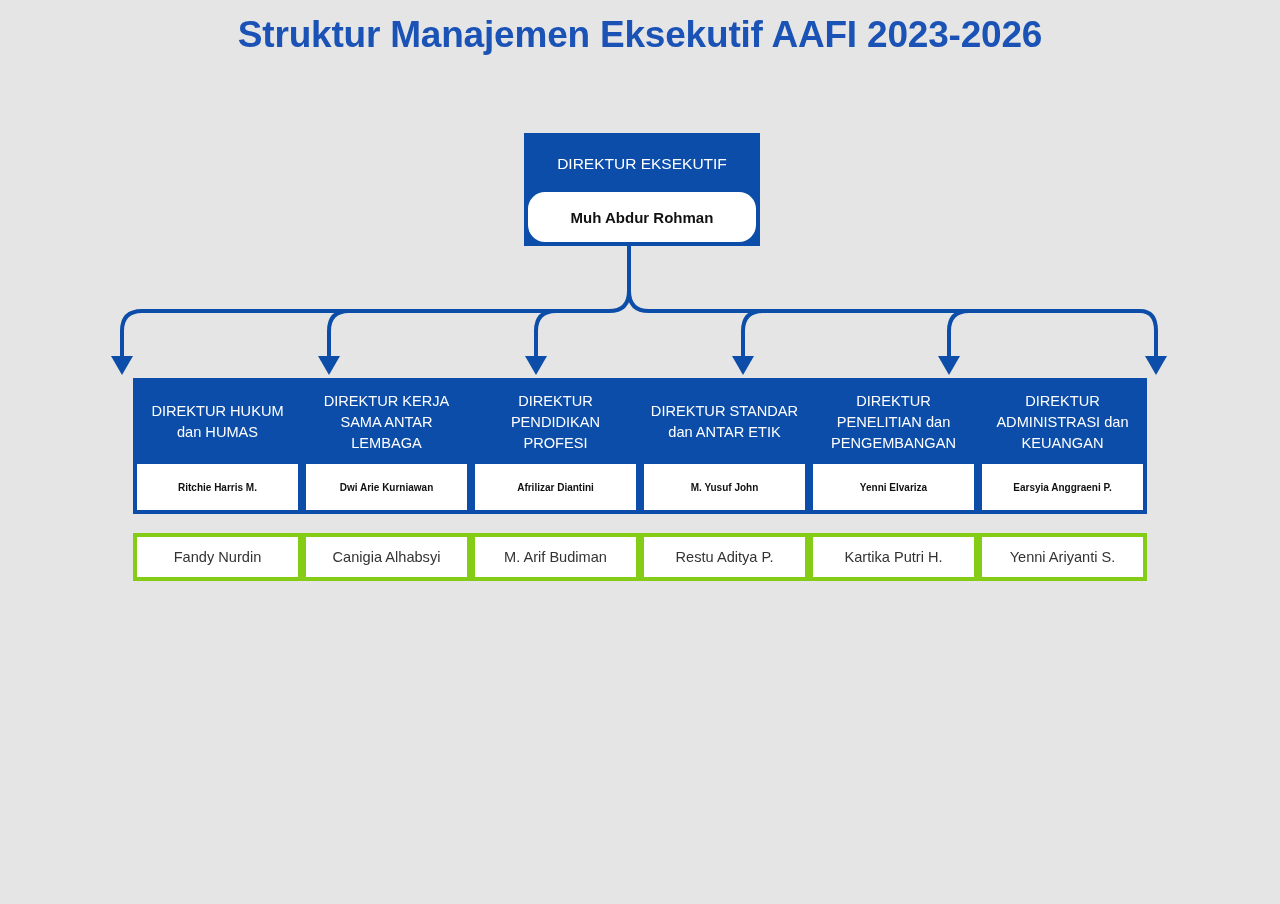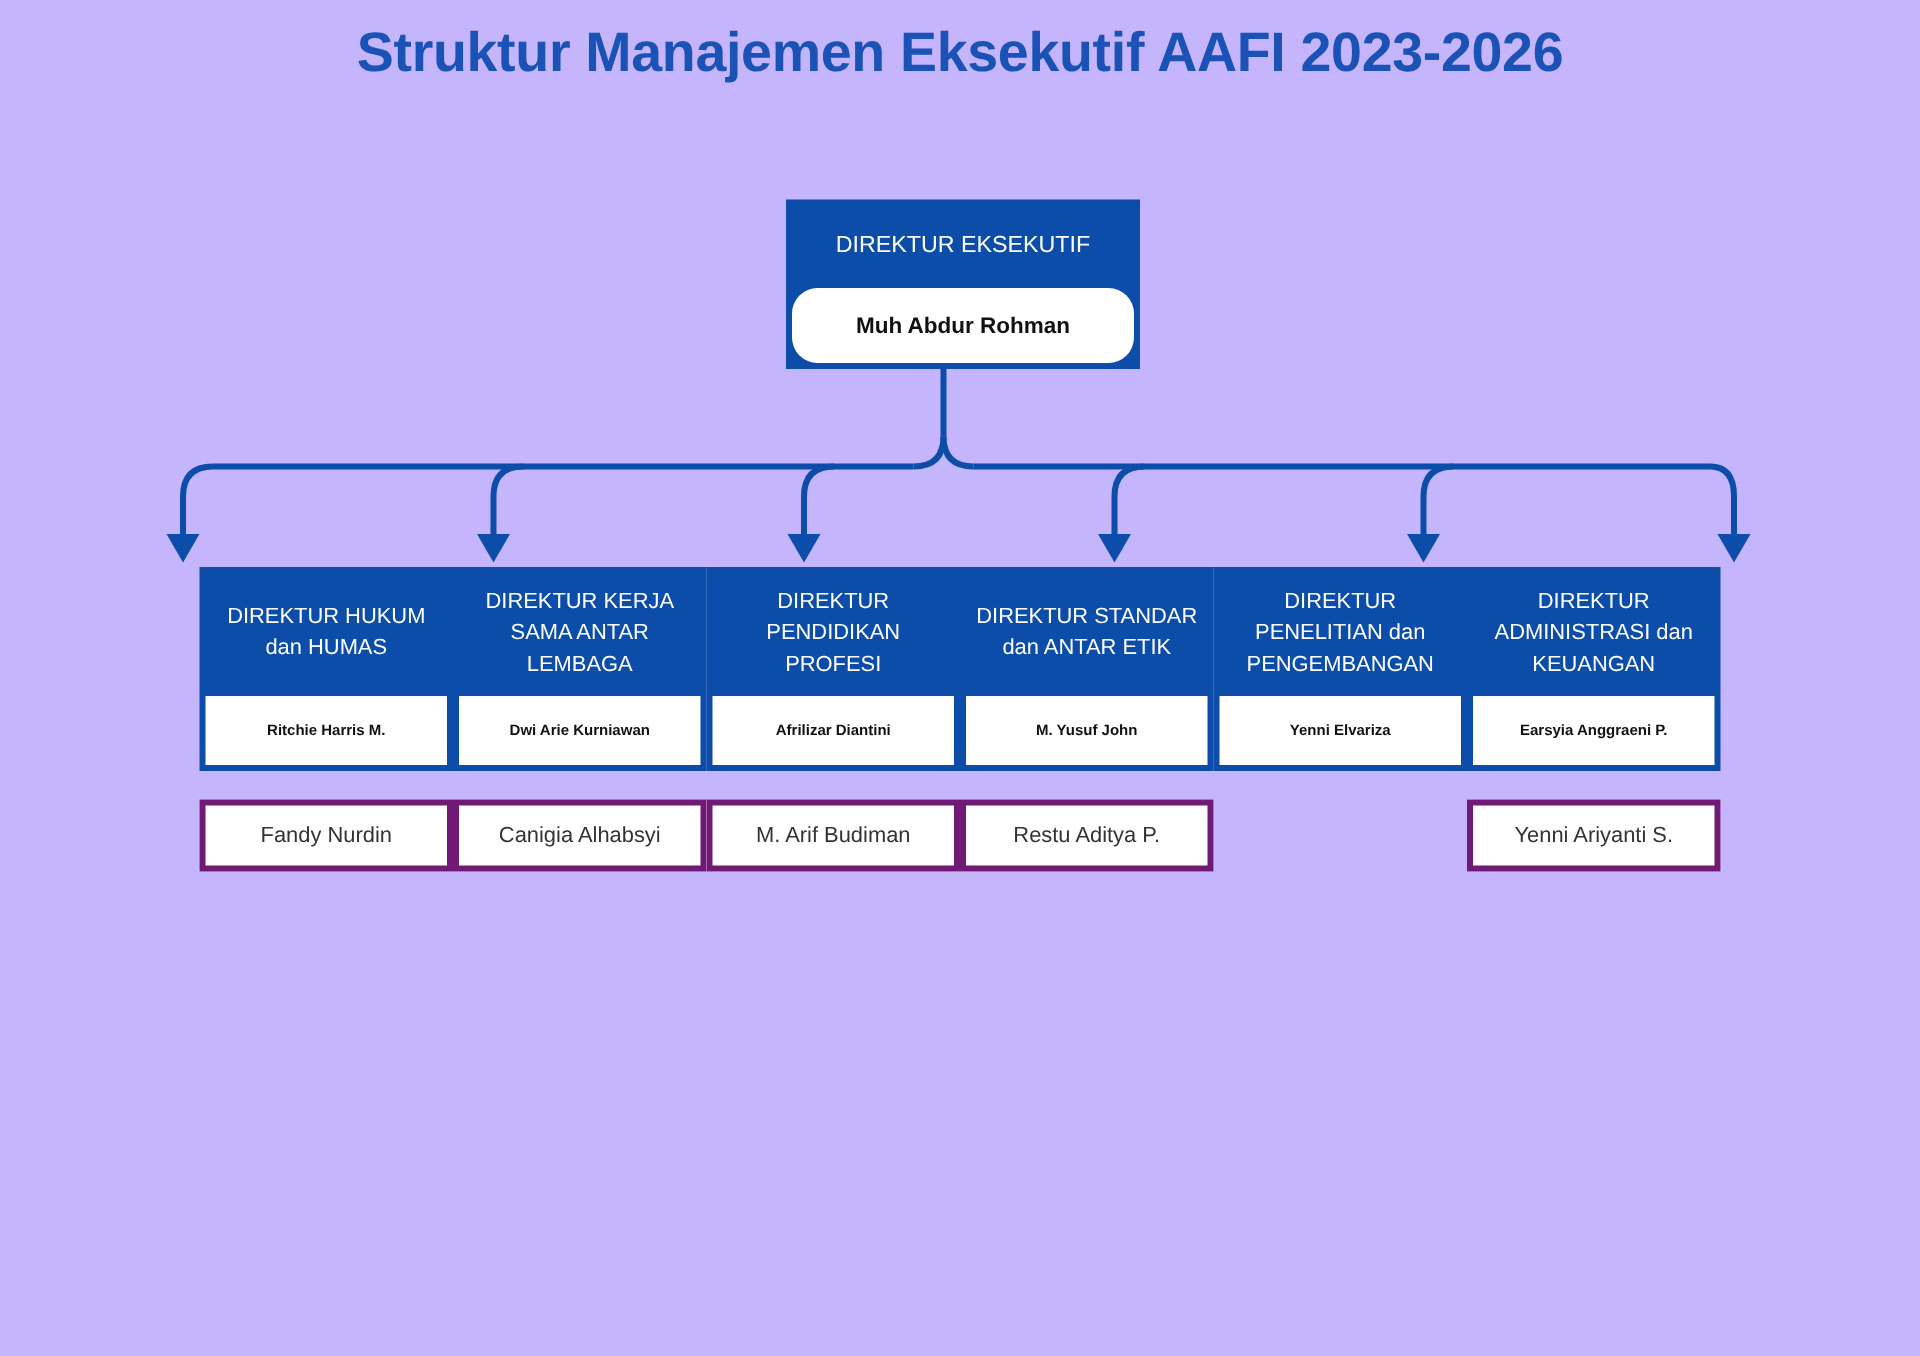--- a/index.html
+++ b/index.html
@@ -9,21 +9,21 @@
     height: 904px;
     background: #FDFCF6;
     font-family: "Liberation Sans", sans-serif;
     overflow: hidden;
   }
 
   #page {
     position: relative;
     width: 1280px;
     height: 904px;
-    background: #c4b5fd;
+    background: #e5e5e5;
   }
 
   
   #chart-title {
     position: absolute;
     top: 12px;
     left: 0;
     width: 1280px;
     text-align: center;
     font-size: 37px;
@@ -122,21 +122,21 @@
     align-items: center;
     justify-content: center;
     text-align: center;
   }
 
   .staff-card {
     margin-top: 19px;
     width: 169px;
     height: 48px;
     background: #FFFFFF;
-    border: 4px solid #701a75;
+    border: 4px solid #84cc16;
     display: flex;
     align-items: center;
     justify-content: center;
     color: #333333;
     font-size: 14.6px;
     text-align: center;
   }
 </style>
 </head>
 <body>
@@ -233,20 +233,23 @@
       </div>
     </div>
 
     <div class="column">
       <div class="dir-card">
         <div class="node-header">DIREKTUR
 PENELITIAN dan
 PENGEMBANGAN</div>
         <div class="node-name">Yenni Elvariza</div>
       </div>
+      <div class="staff-card">
+        <span>Kartika Putri H.</span>
+      </div>
     </div>
 
     <div class="column">
       <div class="dir-card">
         <div class="node-header">DIREKTUR
 ADMINISTRASI dan
 KEUANGAN</div>
         <div class="node-name">Earsyia Anggraeni P.</div>
       </div>
       <div class="staff-card">

